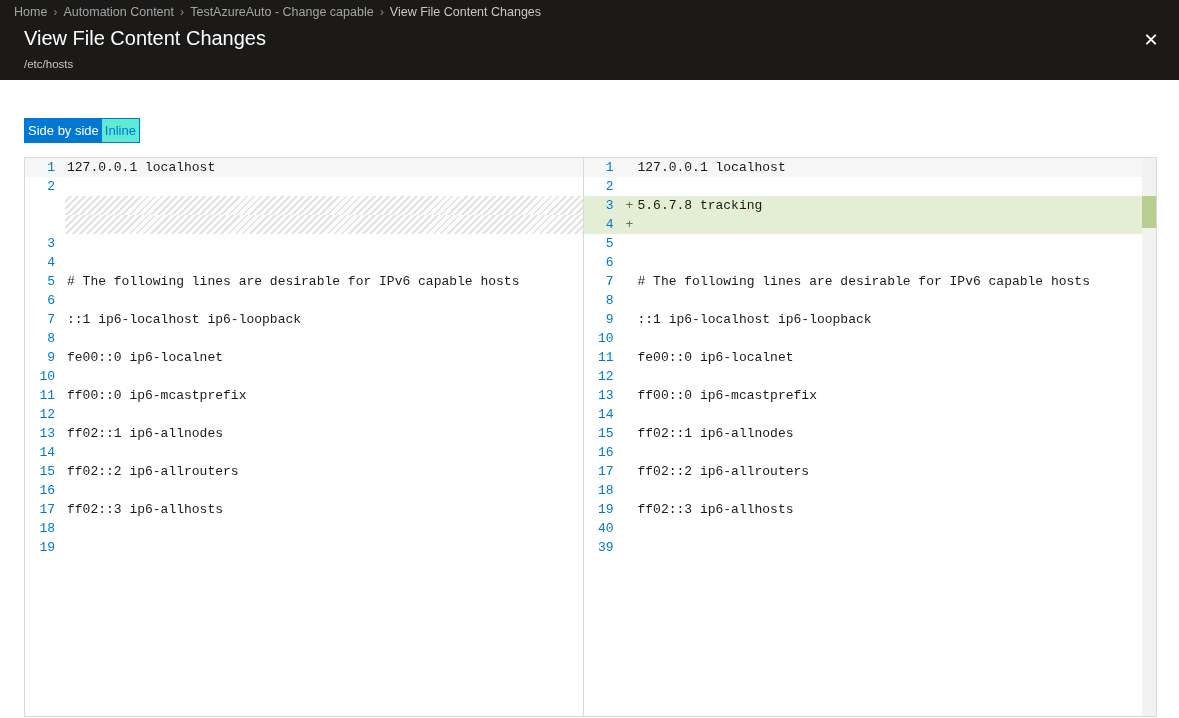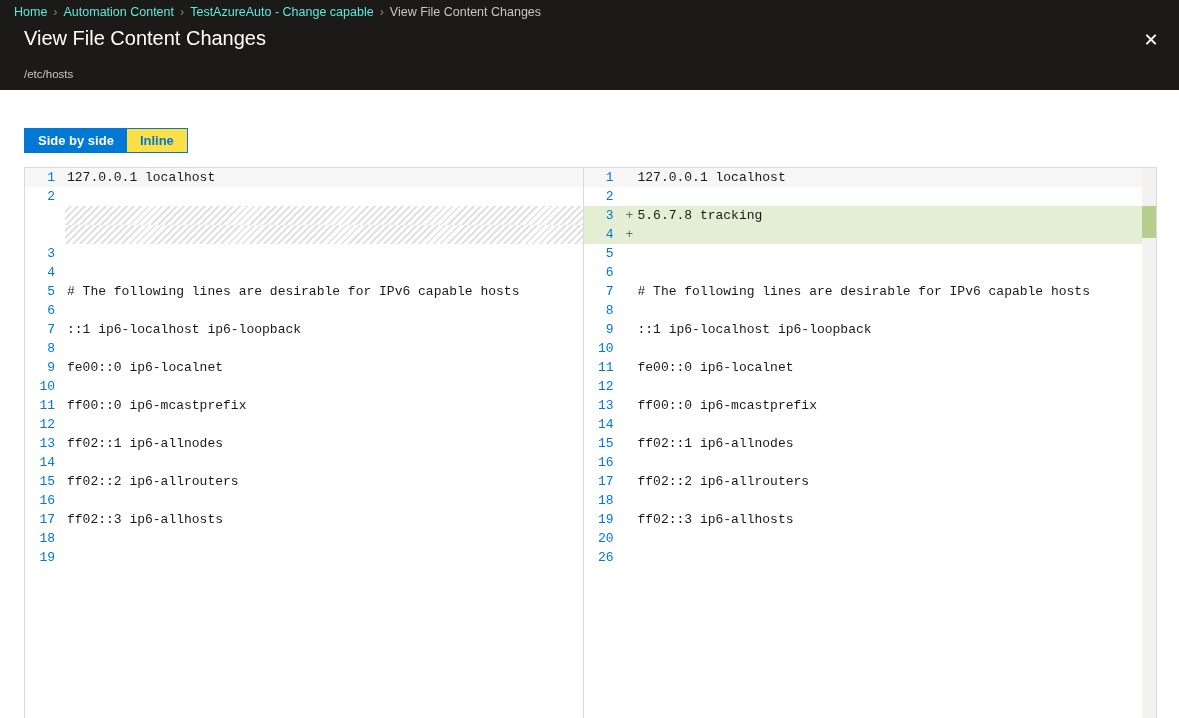--- a/index.html
+++ b/index.html
@@ -10,51 +10,51 @@
     overflow: hidden;
   }
   
   .topbar { background: #1b1a19; color: #d2d0ce; }
   .breadcrumb {
     display: flex; align-items: center; gap: 6px;
     padding: 4px 14px 2px 14px;
     font-size: 12.5px;
     height: 22px;
   }
-  .breadcrumb a { color: #5eead4; text-decoration: none; cursor: pointer; }
+  .breadcrumb a { color: #a3a3a3; text-decoration: none; cursor: pointer; }
   .breadcrumb .sep { color: #8a8886; }
   .breadcrumb .current { color: #c8c6c4; }
   .titlebar {
     display: flex; align-items: flex-start; justify-content: space-between;
     padding: 4px 14px 10px 24px;
   }
   .titlebar .titles h1 {
     font-weight: 400; font-size: 20px; color: #ffffff; line-height: 1.2;
   }
   .titlebar .titles .subtitle {
-    font-size: 11.5px; color: #c8c6c4; margin-top: 18px;
+    font-size: 11.5px; color: #c8c6c4; margin-top: 8px;
   }
   .titlebar .close {
     color: #ffffff; font-size: 18px; line-height: 1;
     width: 28px; height: 28px; display: flex; align-items: center; justify-content: center;
     cursor: pointer;
   }
   
   .content {
     padding: 38px 22px 20px 24px;
   }
   .toggle {
     display: inline-flex; border: 1px solid #0078d4;
     font-size: 13px;
   }
   .toggle .opt {
-    padding: 4px 13px; cursor: pointer; user-select: none; font-weight: bold;
+    padding: 4px 3px; cursor: pointer; user-select: none;
   }
   .toggle .opt.active { background: #0078d4; color: #ffffff; }
-  .toggle .opt.inactive { background: #fde047; color: #0078d4; }
+  .toggle .opt.inactive { background: #5eead4; color: #0078d4; }
 
   
   .diff-wrap {
     margin-top: 14px;
     border: 1px solid #d9d9d9;
     height: 560px;
     position: relative;
     display: flex;
     font-family: Consolas, "Courier New", monospace;
     font-size: 13px;
@@ -173,20 +173,20 @@
         <div class="row"><div class="gutter">10</div><div class="gutter-sign"></div><div class="code"></div></div>
         <div class="row"><div class="gutter">11</div><div class="gutter-sign"></div><div class="code">fe00::0 ip6-localnet</div></div>
         <div class="row"><div class="gutter">12</div><div class="gutter-sign"></div><div class="code"></div></div>
         <div class="row"><div class="gutter">13</div><div class="gutter-sign"></div><div class="code">ff00::0 ip6-mcastprefix</div></div>
         <div class="row"><div class="gutter">14</div><div class="gutter-sign"></div><div class="code"></div></div>
         <div class="row"><div class="gutter">15</div><div class="gutter-sign"></div><div class="code">ff02::1 ip6-allnodes</div></div>
         <div class="row"><div class="gutter">16</div><div class="gutter-sign"></div><div class="code"></div></div>
         <div class="row"><div class="gutter">17</div><div class="gutter-sign"></div><div class="code">ff02::2 ip6-allrouters</div></div>
         <div class="row"><div class="gutter">18</div><div class="gutter-sign"></div><div class="code"></div></div>
         <div class="row"><div class="gutter">19</div><div class="gutter-sign"></div><div class="code">ff02::3 ip6-allhosts</div></div>
-        <div class="row"><div class="gutter">20</div><div class="gutter-sign"></div><div class="code"></div></div>
-        <div class="row"><div class="gutter">26</div><div class="gutter-sign"></div><div class="code"></div></div>
+        <div class="row"><div class="gutter">40</div><div class="gutter-sign"></div><div class="code"></div></div>
+        <div class="row"><div class="gutter">39</div><div class="gutter-sign"></div><div class="code"></div></div>
       </div>
     <div class="ruler">
       <div class="mark" style="top:38px;height:32px;"></div>
     </div>
   </div>
 </div>
 
 </body></html>

